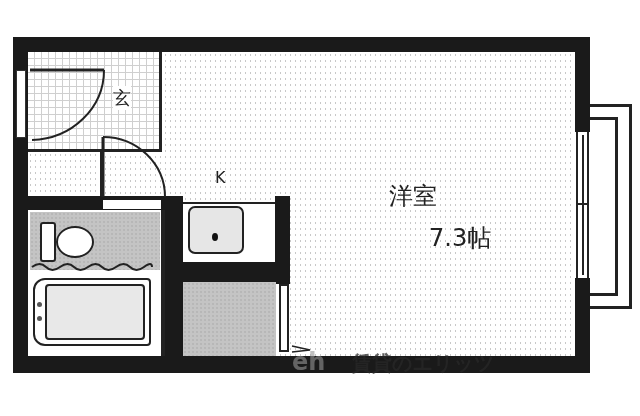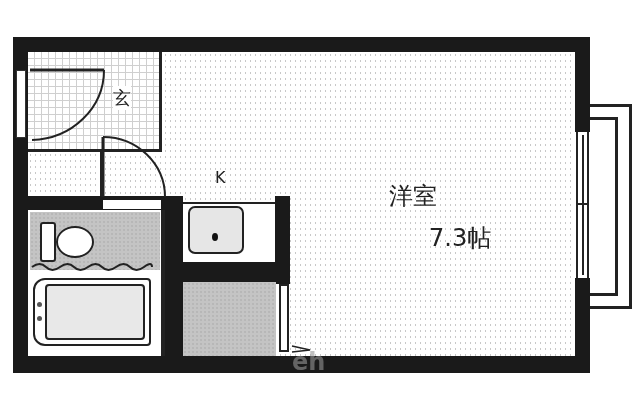--- a/index.html
+++ b/index.html
@@ -74,14 +74,15 @@
 
   <svg width="640" height="416">
     <path d="M30 70 L104 70" stroke="#222" stroke-width="3" fill="none"></path>
     <path d="M104 70 A74 70 0 0 1 32 140" stroke="#222" stroke-width="2" fill="none"></path>
     <path d="M103 137 L103 197" stroke="#222" stroke-width="3" fill="none"></path>
     <path d="M103 137 A62 60 0 0 1 165 197" stroke="#222" stroke-width="2" fill="none"></path>
     <path d="M32 267 q8 -6 14 0 t14 0 t14 0 t14 0 t14 0 t14 0 t14 0 t14 0 t8 0" stroke="#222" stroke-width="2" fill="none"></path>
     <path d="M292 346 L310 350 L292 352" stroke="#222" stroke-width="1.5" fill="none"></path>
   </svg>
 
+  <div class="abs label" style="left:352px;top:350px;font-size:20px;font-weight:bold;color:rgba(40,40,40,0.75);">賃貸のエリッツ</div>
   <div class="abs label" style="left:292px;top:348px;font-size:24px;font-weight:bold;color:rgba(150,150,150,0.6);">eh</div>
 </div>
 
 </body></html>

